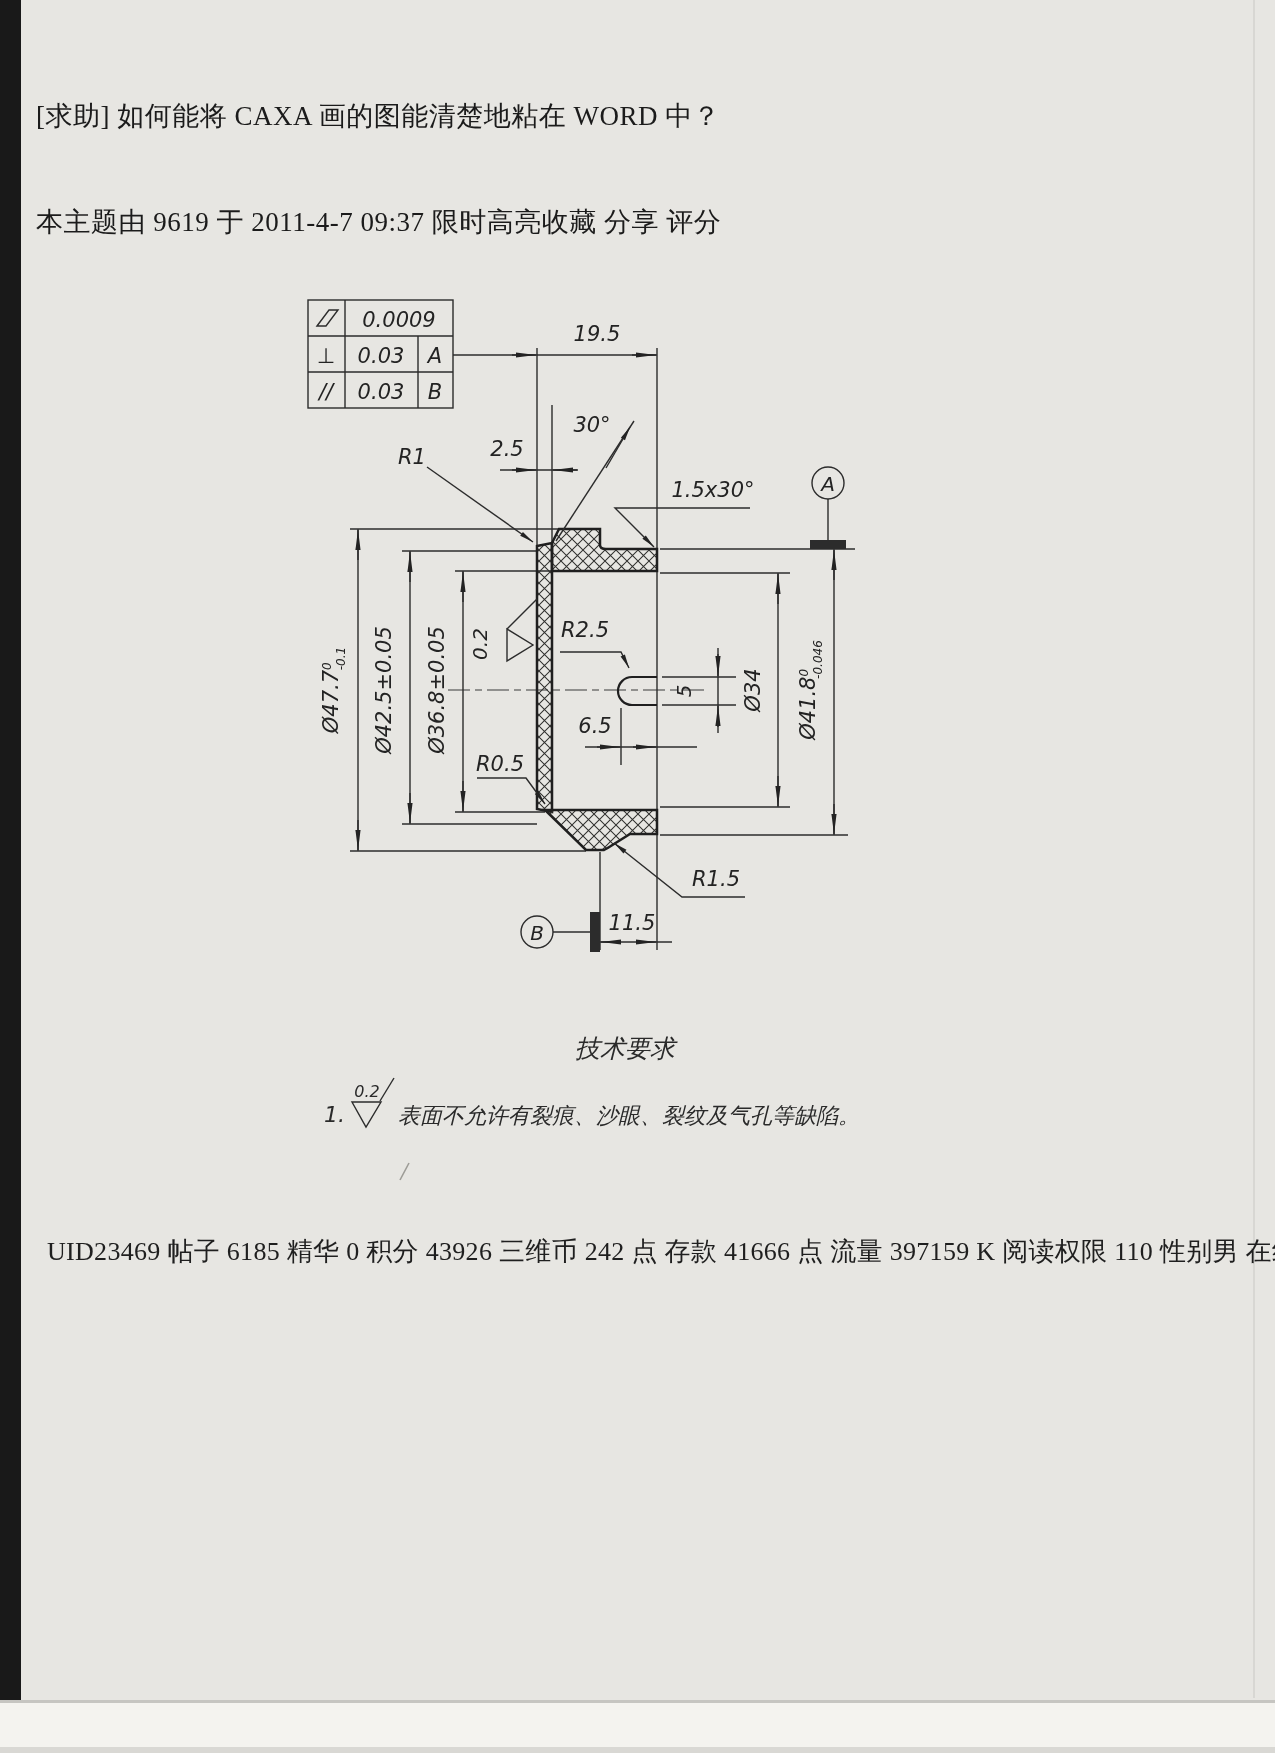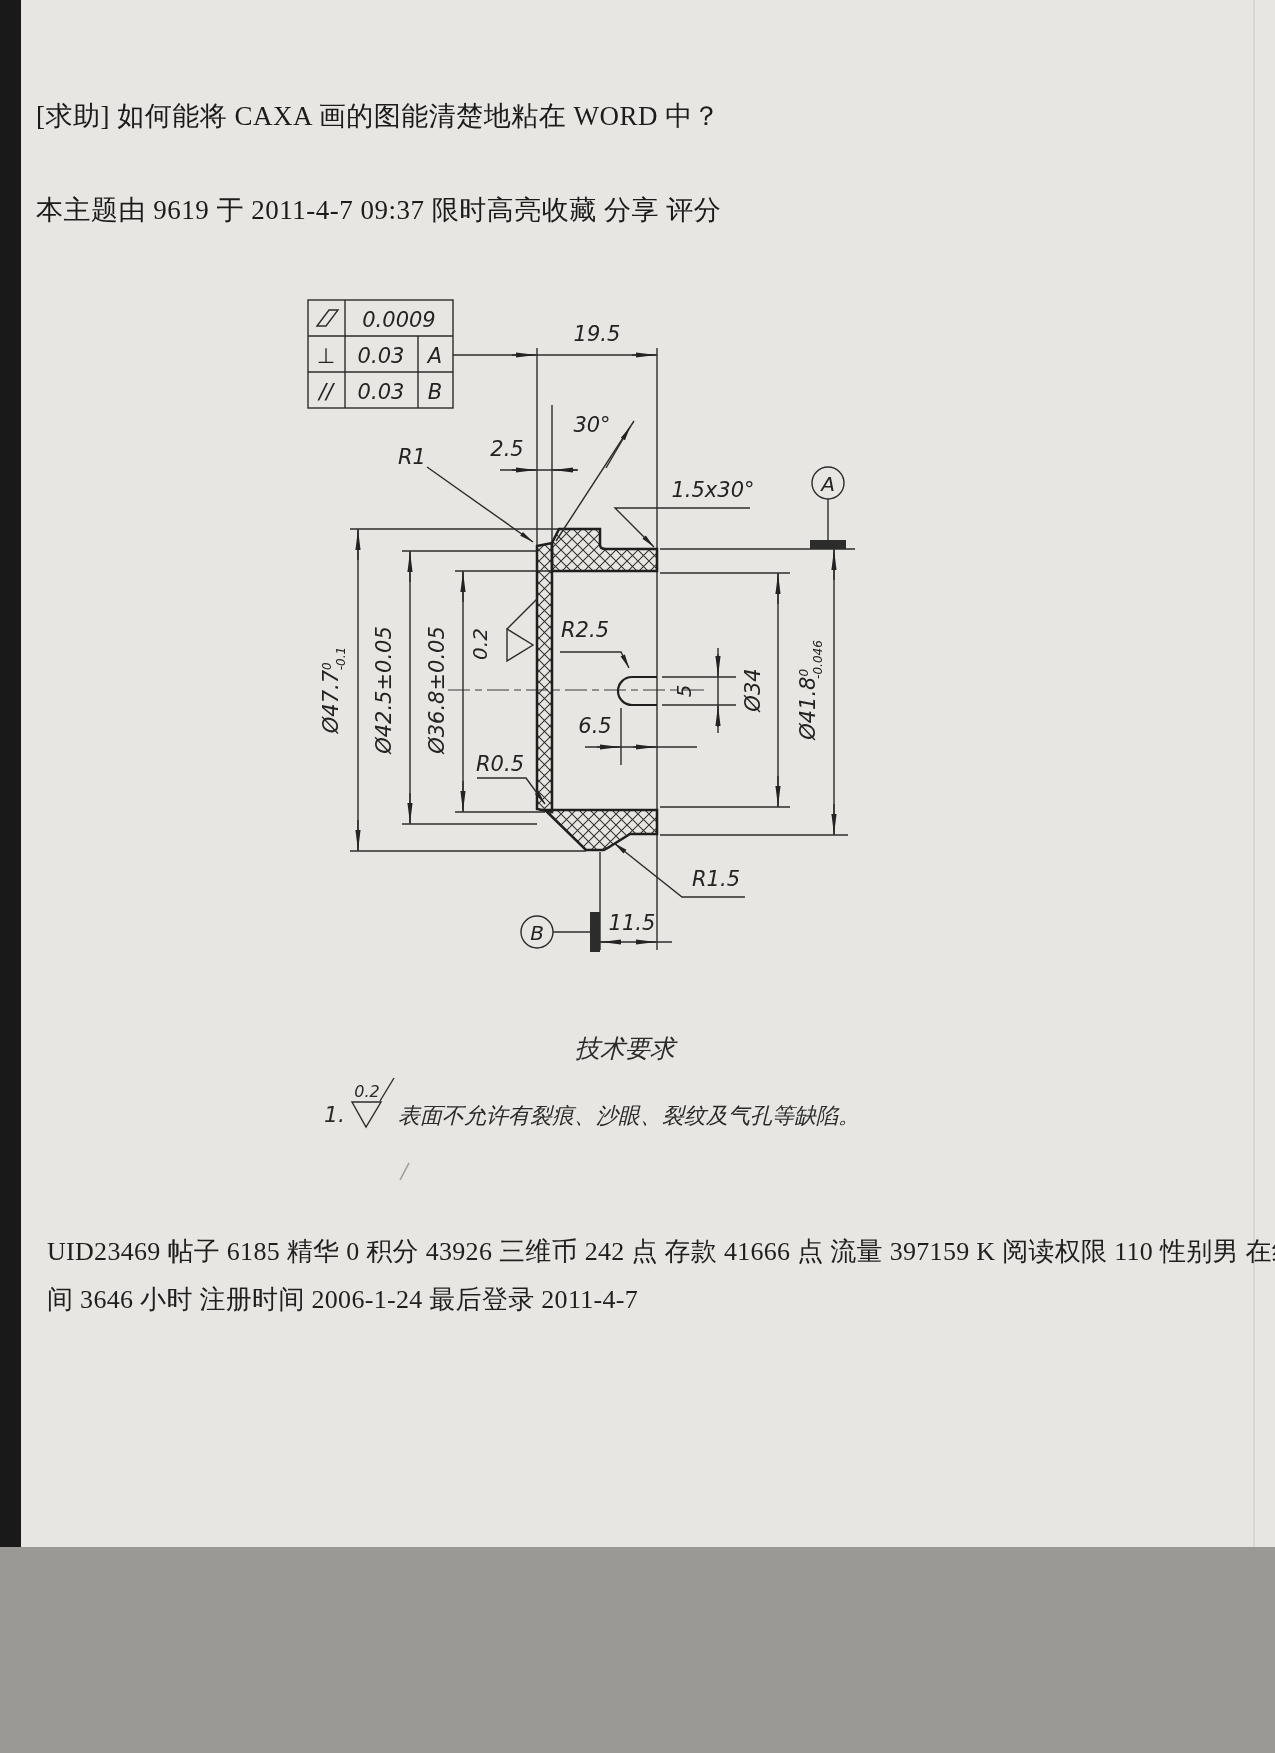--- a/index.html
+++ b/index.html
@@ -1,27 +1,27 @@
 <!DOCTYPE html>
 <html><head>
 <meta charset="utf-8">
 <style>
   html,body{margin:0;padding:0;}
   body{width:1275px;height:1753px;background:#9a9996;font-family:"Liberation Serif",serif;}
-  #page{position:relative;width:1275px;height:1547px;background:#e7e6e2;overflow:hidden;}
+  #page{position:relative;width:1275px;height:1753px;background:#e7e6e2;overflow:hidden;}
   
   #left-strip{position:absolute;left:0;top:0;width:21px;height:1701px;background:#191919;}
   #right-line{position:absolute;left:1253px;top:0;width:2px;height:1698px;background:#d8d7d3;}
   #bottom-band{position:absolute;left:0;top:1700px;width:1275px;height:53px;background:#f4f3ef;border-top:3px solid #c6c5c1;}
   #bottom-edge{position:absolute;left:0;top:1747px;width:1275px;height:6px;background:#d9d8d4;}
   
   .toptext{position:absolute;left:36px;color:#1b1b1b;font-size:27px;white-space:nowrap;letter-spacing:.5px;}
   #title1{top:98px;}
   #title2{top:146px;}
-  #title3{top:192px;}
+  #title3{top:204px;}
   .userinfo{position:absolute;left:47px;color:#1f1f1f;font-size:26px;white-space:nowrap;letter-spacing:.3px;}
   #uline1{top:1234px;}
   #uline2{top:1282px;}
   
   #draw{position:absolute;left:0;top:0;}
   .thin{stroke:#2c2c2c;stroke-width:1.4;fill:none;}
   .thick{stroke:#1f1f1f;stroke-width:2.5;fill:url(#xh);}
   .slot{stroke:#1f1f1f;stroke-width:2.2;fill:none;}
   .cl{stroke:#3a3a3a;stroke-width:1.2;fill:none;stroke-dasharray:22 5 7 5;}
   .arrseg{stroke:#2c2c2c;stroke-width:1.4;fill:none;}
@@ -188,19 +188,18 @@
         <path class="thin" d="M380,1101 L394,1078"></path>
       </g>
       <text x="367" y="1097" text-anchor="middle" class="cjk-it" font-size="16">0.2</text>
       <text x="398" y="1123" class="cjk-it" font-size="22">表面不允许有裂痕、沙眼、裂纹及气孔等缺陷。</text>
     </g>
 
     <path d="M400,1180 L409,1163" class="stray"></path>
   </svg>
 
   <div id="uline1" class="userinfo">UID23469 帖子 6185 精华 0 积分 43926 三维币 242 点 存款 41666 点 流量 397159 K 阅读权限 110 性别男 在线时</div>
-  <div id="uline2" class="userinfo">间 3646 小时 注册时间 2006-1-24 最后登录 2011-4-7</div>
 
   <div id="bottom-band">
     
   </div>
   <div id="bottom-edge"></div>
 </div>
 
 </body></html>

